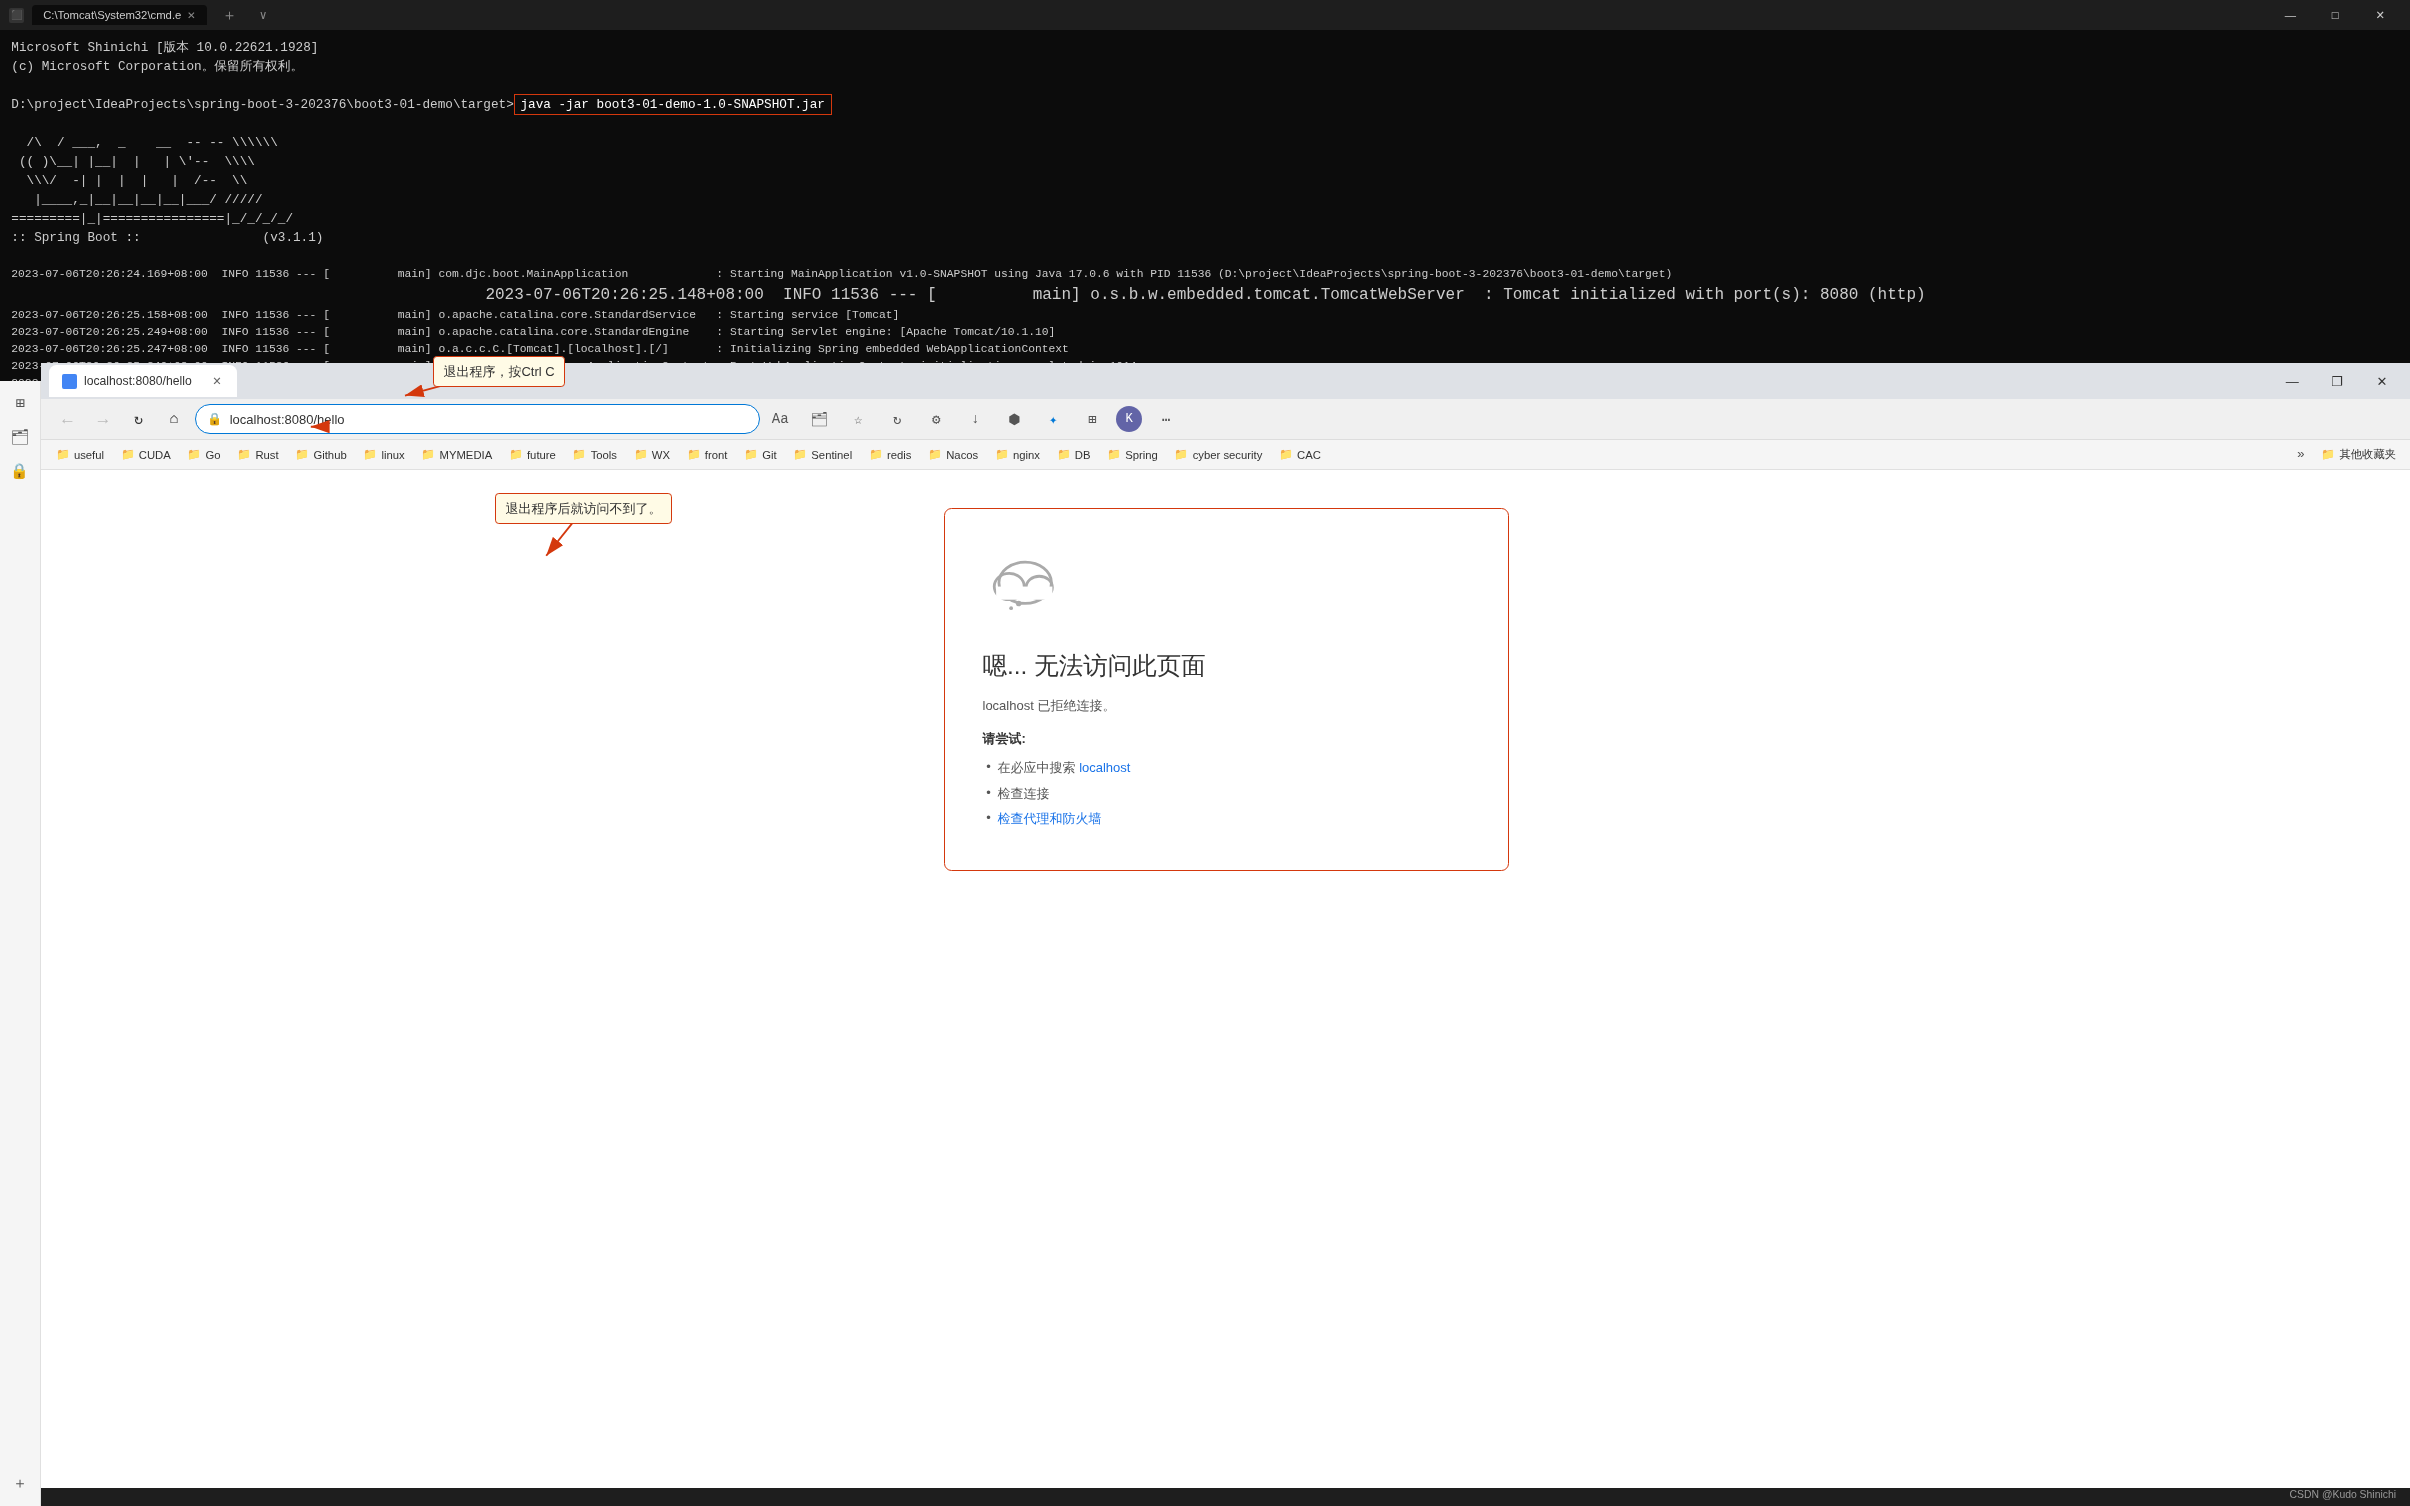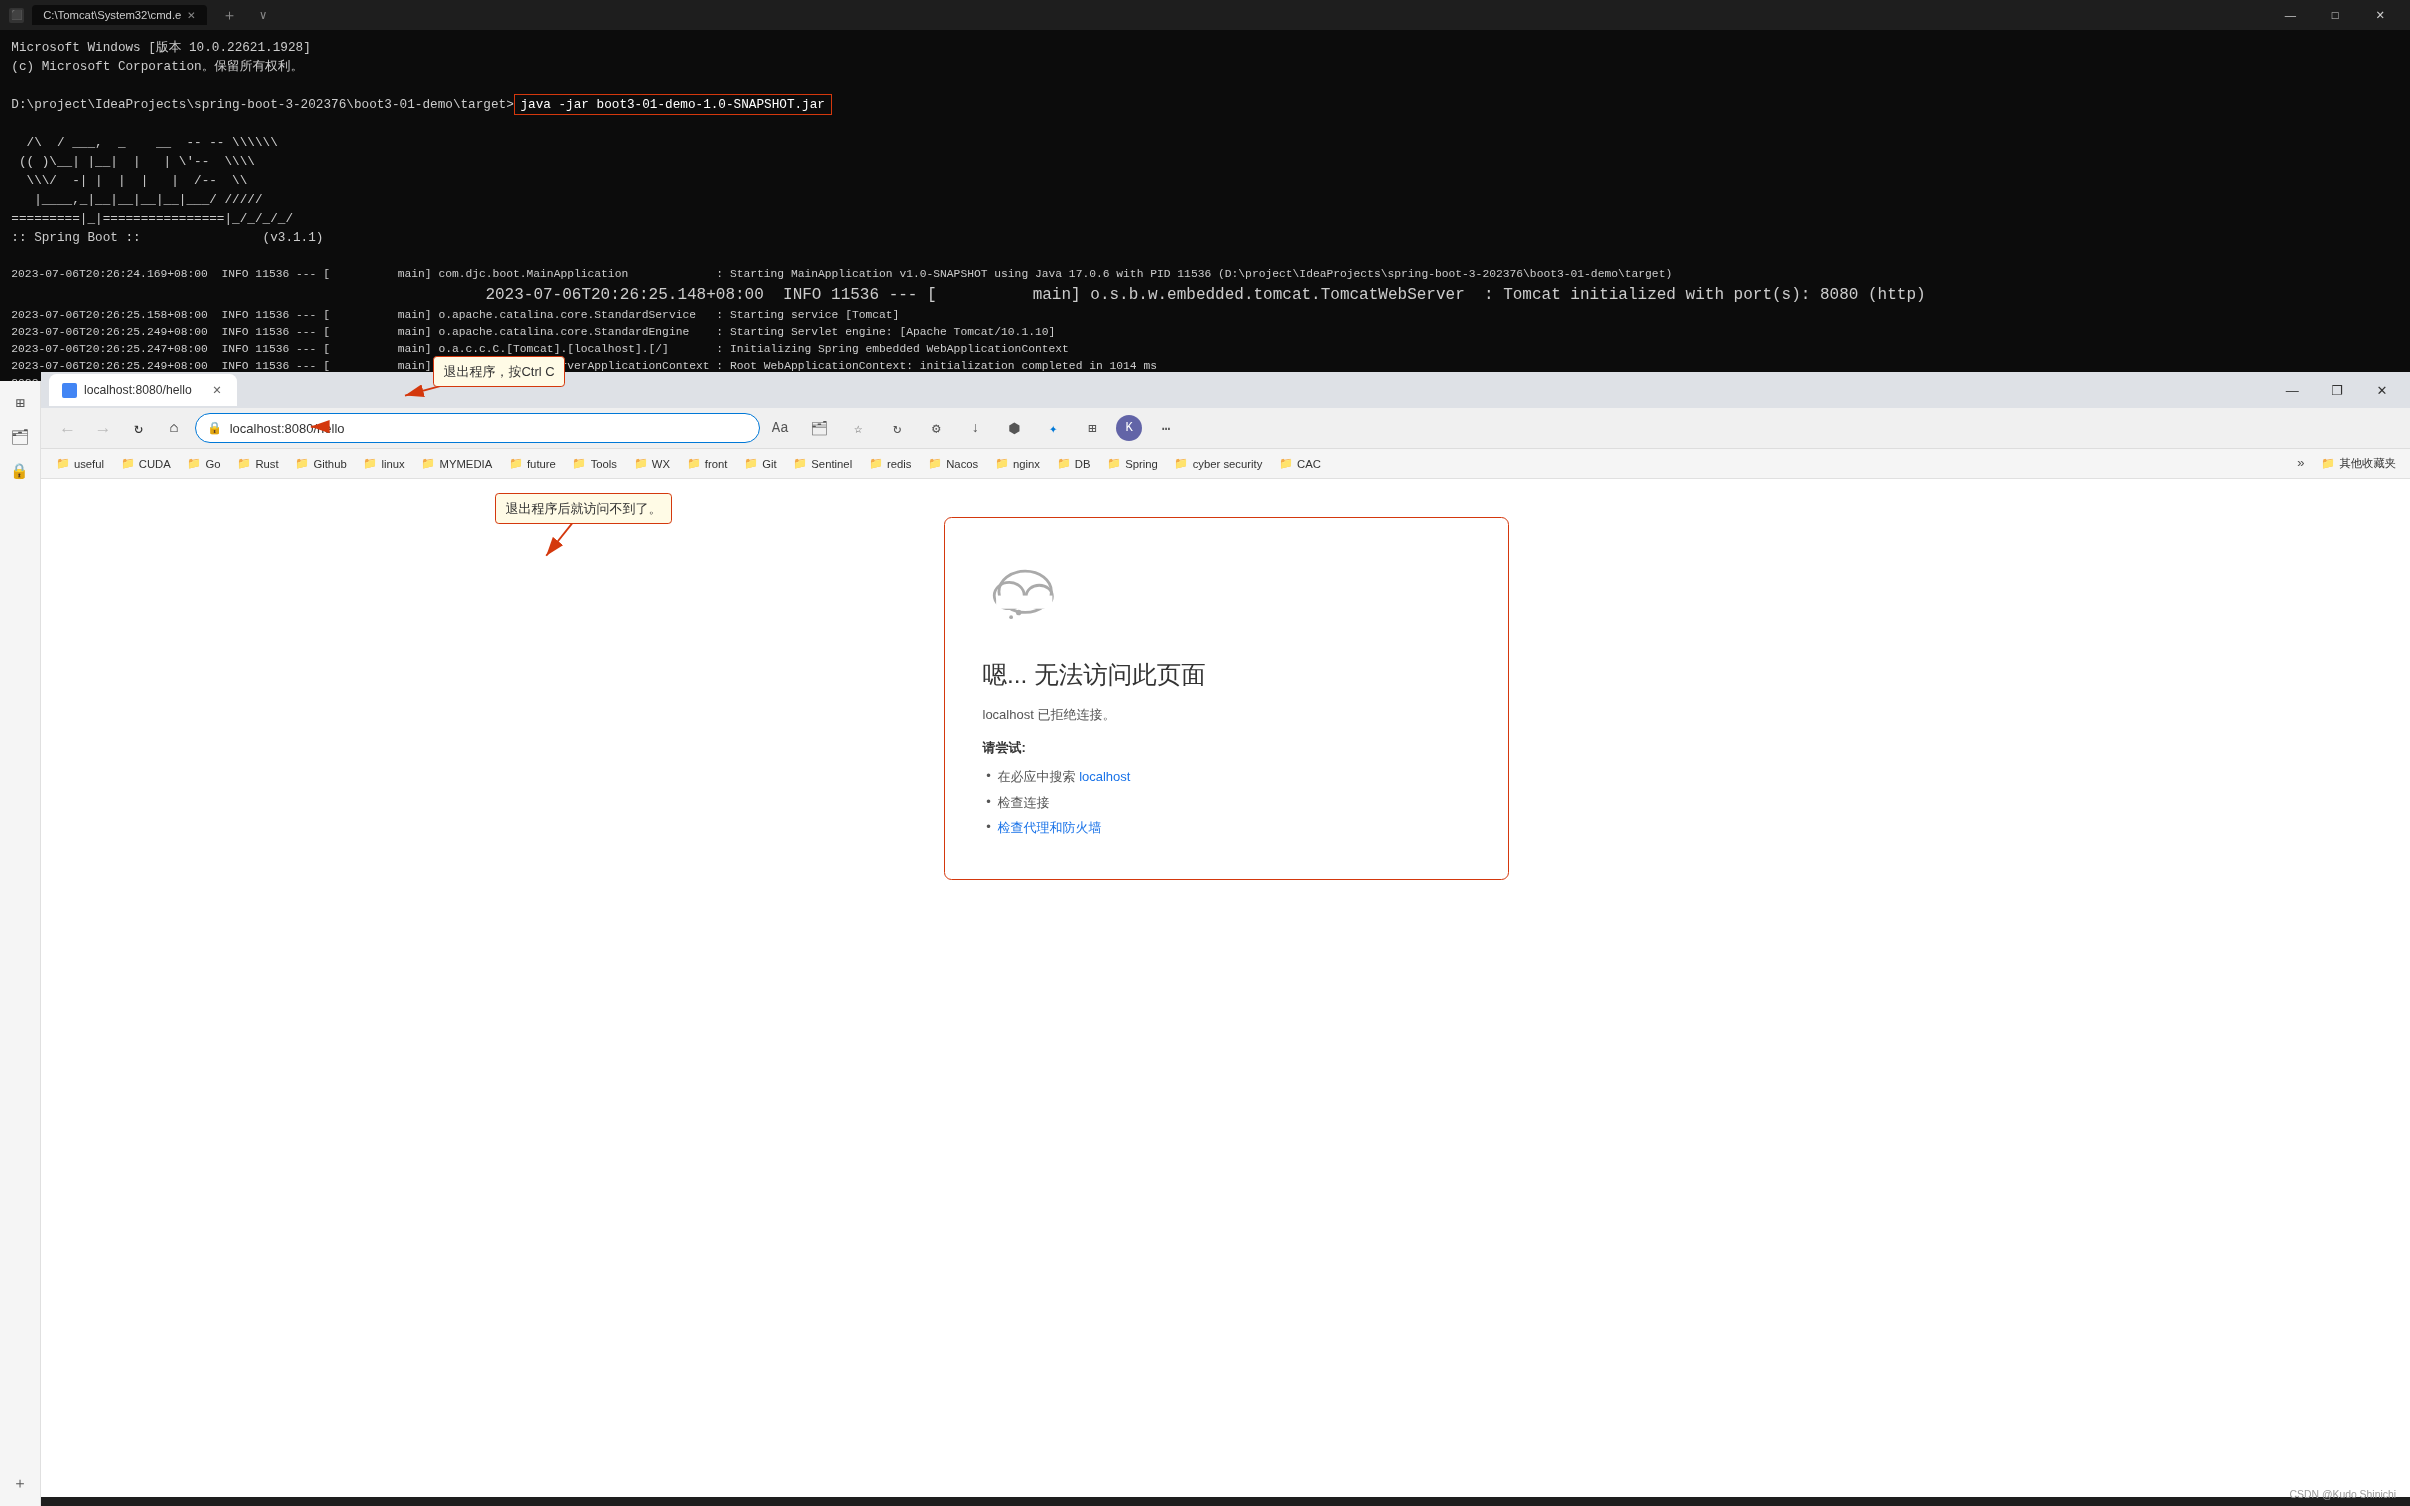--- a/index.html
+++ b/index.html
@@ -406,21 +406,21 @@
       right: 15px;
       font-size: 10.4px;
       font-family: 'Segoe UI', sans-serif;
       color: #999;
       z-index: 200;
     }
 
     
     #browser-main {
       position: absolute;
-      top: 372px;
+      top: 363px;
       left: 41px;
       width: calc(2411px - 41px);
       height: 1125px;
       background: #ffffff;
     }
   </style>
 </head>
 <body>
 
 <div id="cmd-window">
@@ -432,21 +432,21 @@
     </div>
     <span class="cmd-new-tab">＋</span>
     <span style="margin-left:7.5px; color:#888; font-size:12.2px; cursor:pointer;">∨</span>
     <div class="cmd-win-controls">
       <div class="cmd-win-btn">—</div>
       <div class="cmd-win-btn">□</div>
       <div class="cmd-win-btn close">✕</div>
     </div>
   </div>
   <div id="cmd-content">
-    <div class="cmd-line">Microsoft Windows [版本 10.0.22621.1928]</div>
+    <div class="cmd-line">Microsoft Shinichi [版本 10.0.22621.1928]</div>
     <div class="cmd-line">(c) Microsoft Corporation。保留所有权利。</div>
     <div class="cmd-line">&nbsp;</div>
     <div class="cmd-line"><span>D:\project\IdeaProjects\spring-boot-3-202376\boot3-01-demo\target&gt;</span><span class="cmd-command-box">java -jar boot3-01-demo-1.0-SNAPSHOT.jar</span></div>
     <div class="cmd-line">&nbsp;</div>
     <div class="cmd-line" style="color:#cccccc;">  /\  / ___,  _    __  -- -- \\\\\\</div>
     <div class="cmd-line" style="color:#cccccc;"> (( )\__| |__|  |   | \'--  \\\\</div>
     <div class="cmd-line" style="color:#cccccc;">  \\\/  -| |  |  |   |  /--  \\  </div>
     <div class="cmd-line" style="color:#cccccc;">   |____,_|__|__|__|__|___/ /////</div>
     <div class="cmd-line" style="color:#cccccc;">=========|_|================|_/_/_/_/</div>
     <div class="cmd-line" style="color:#cccccc;">:: Spring Boot ::                (v3.1.1)</div>

